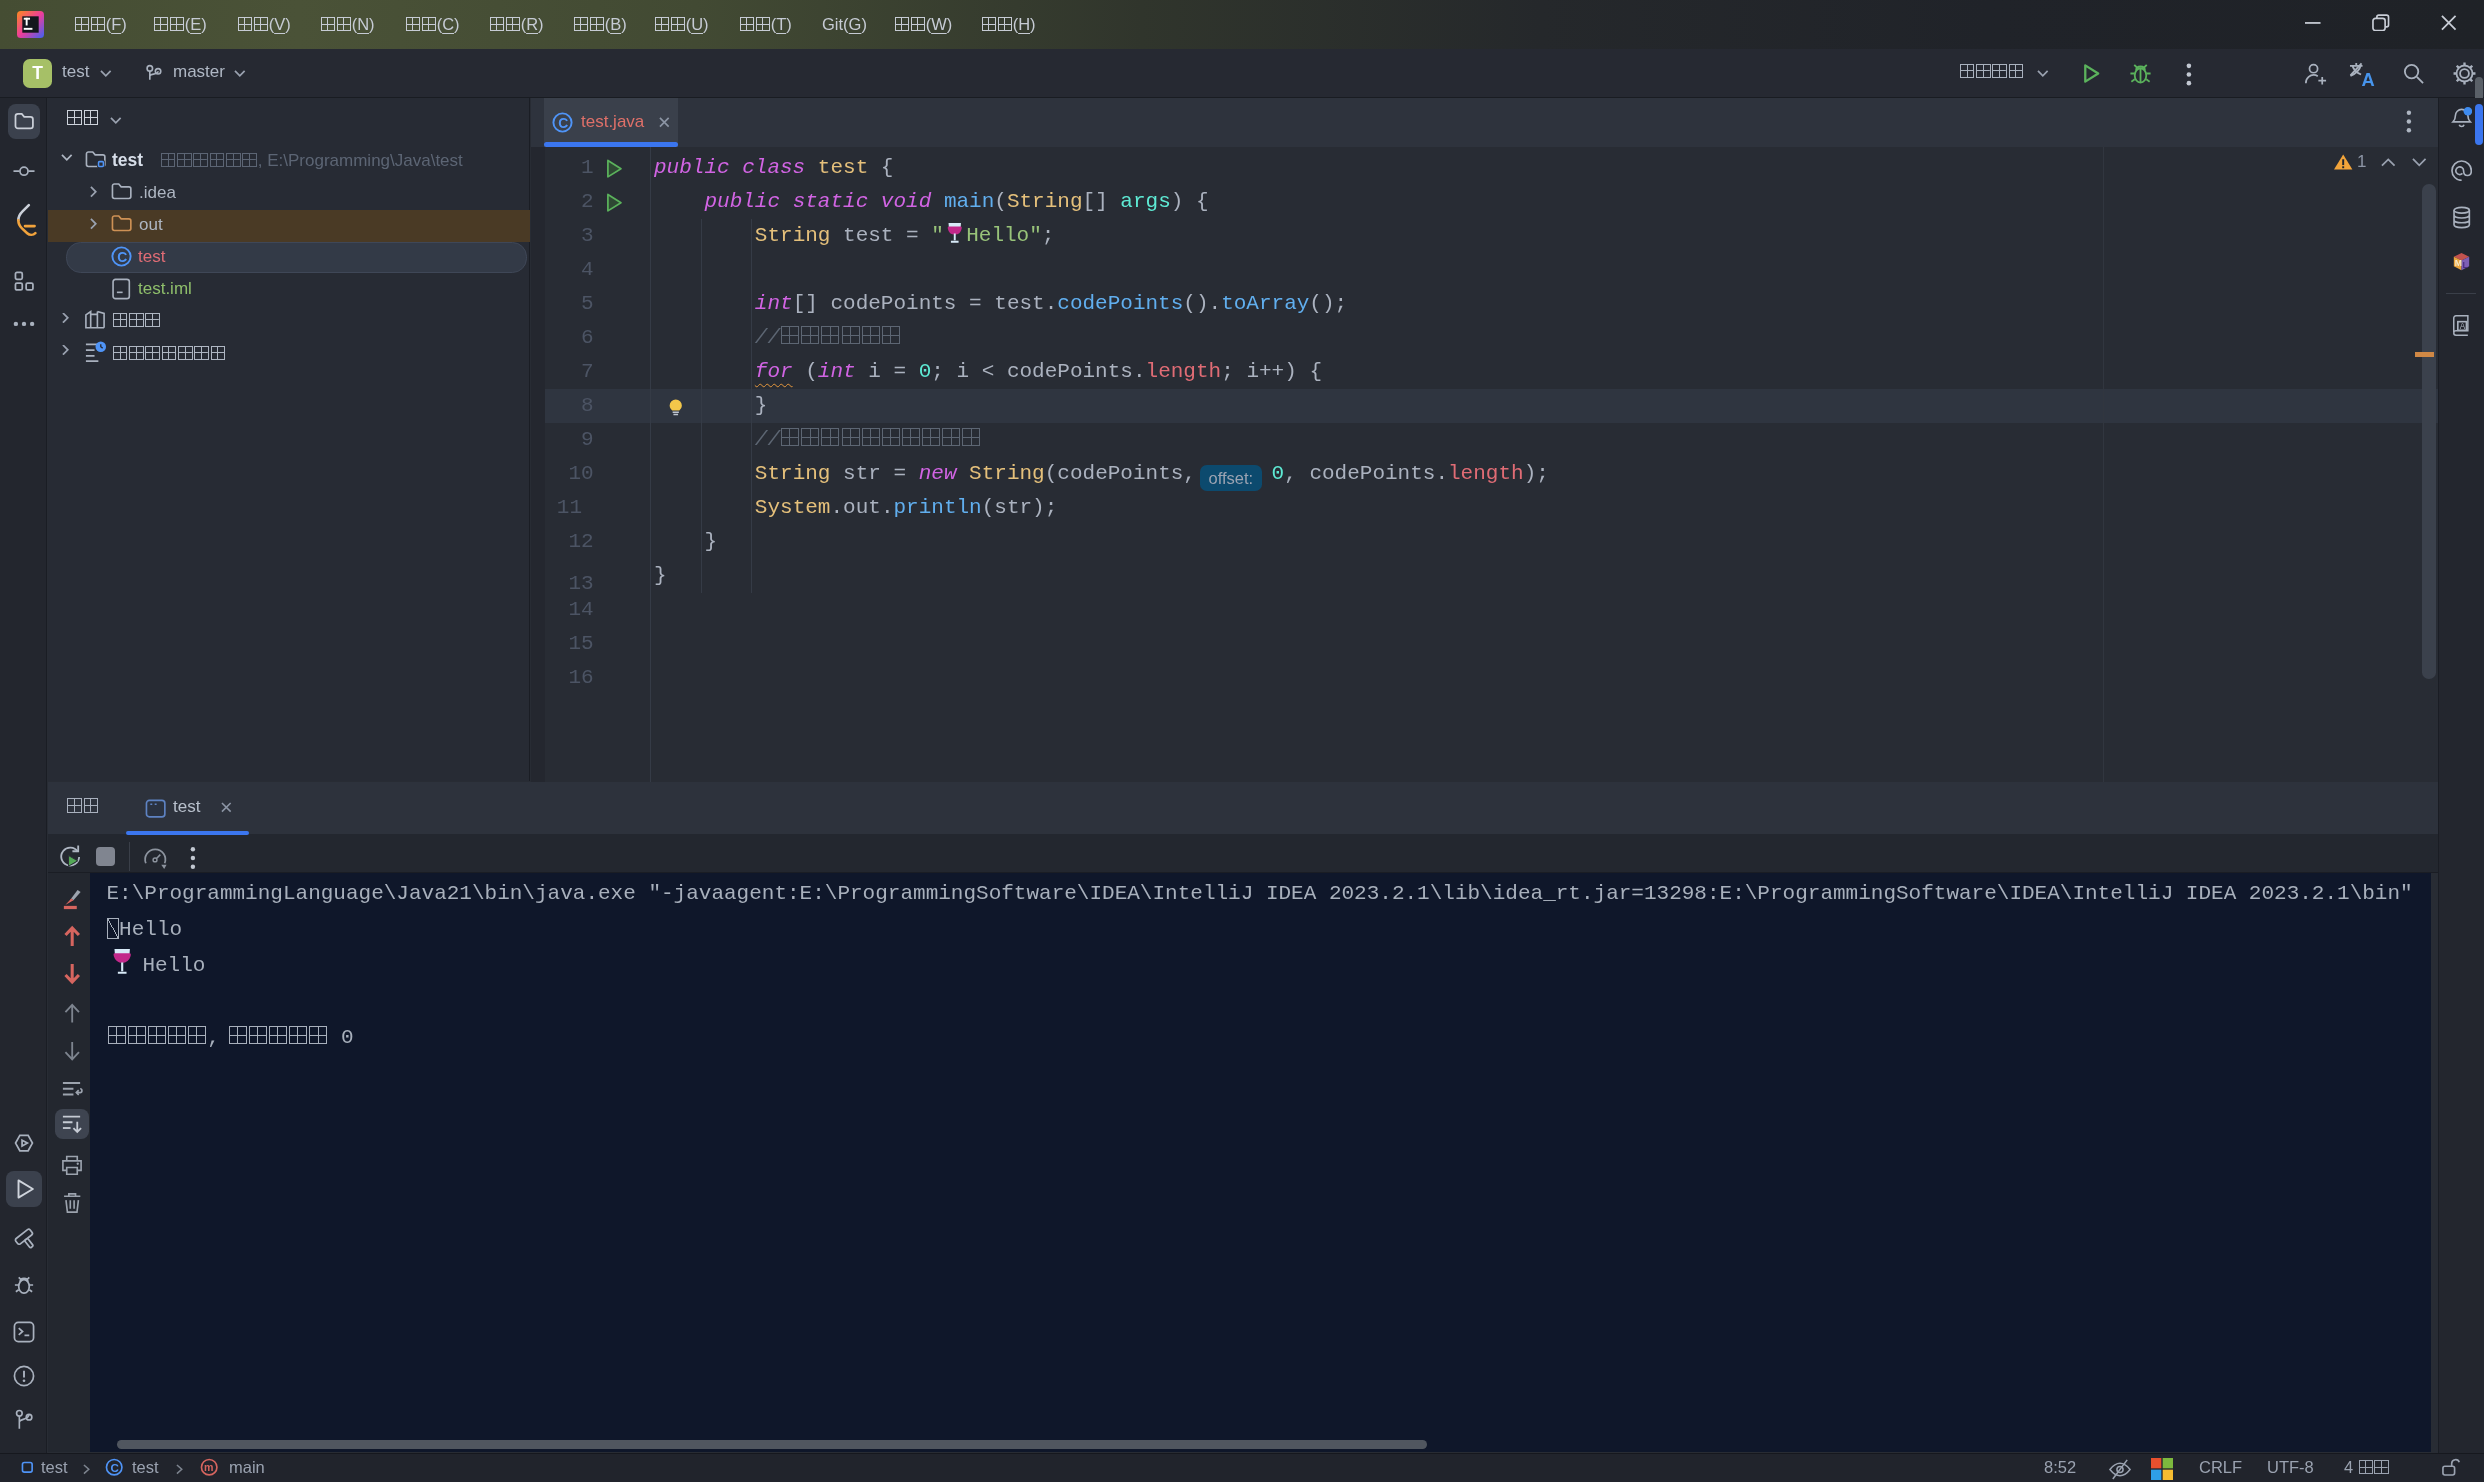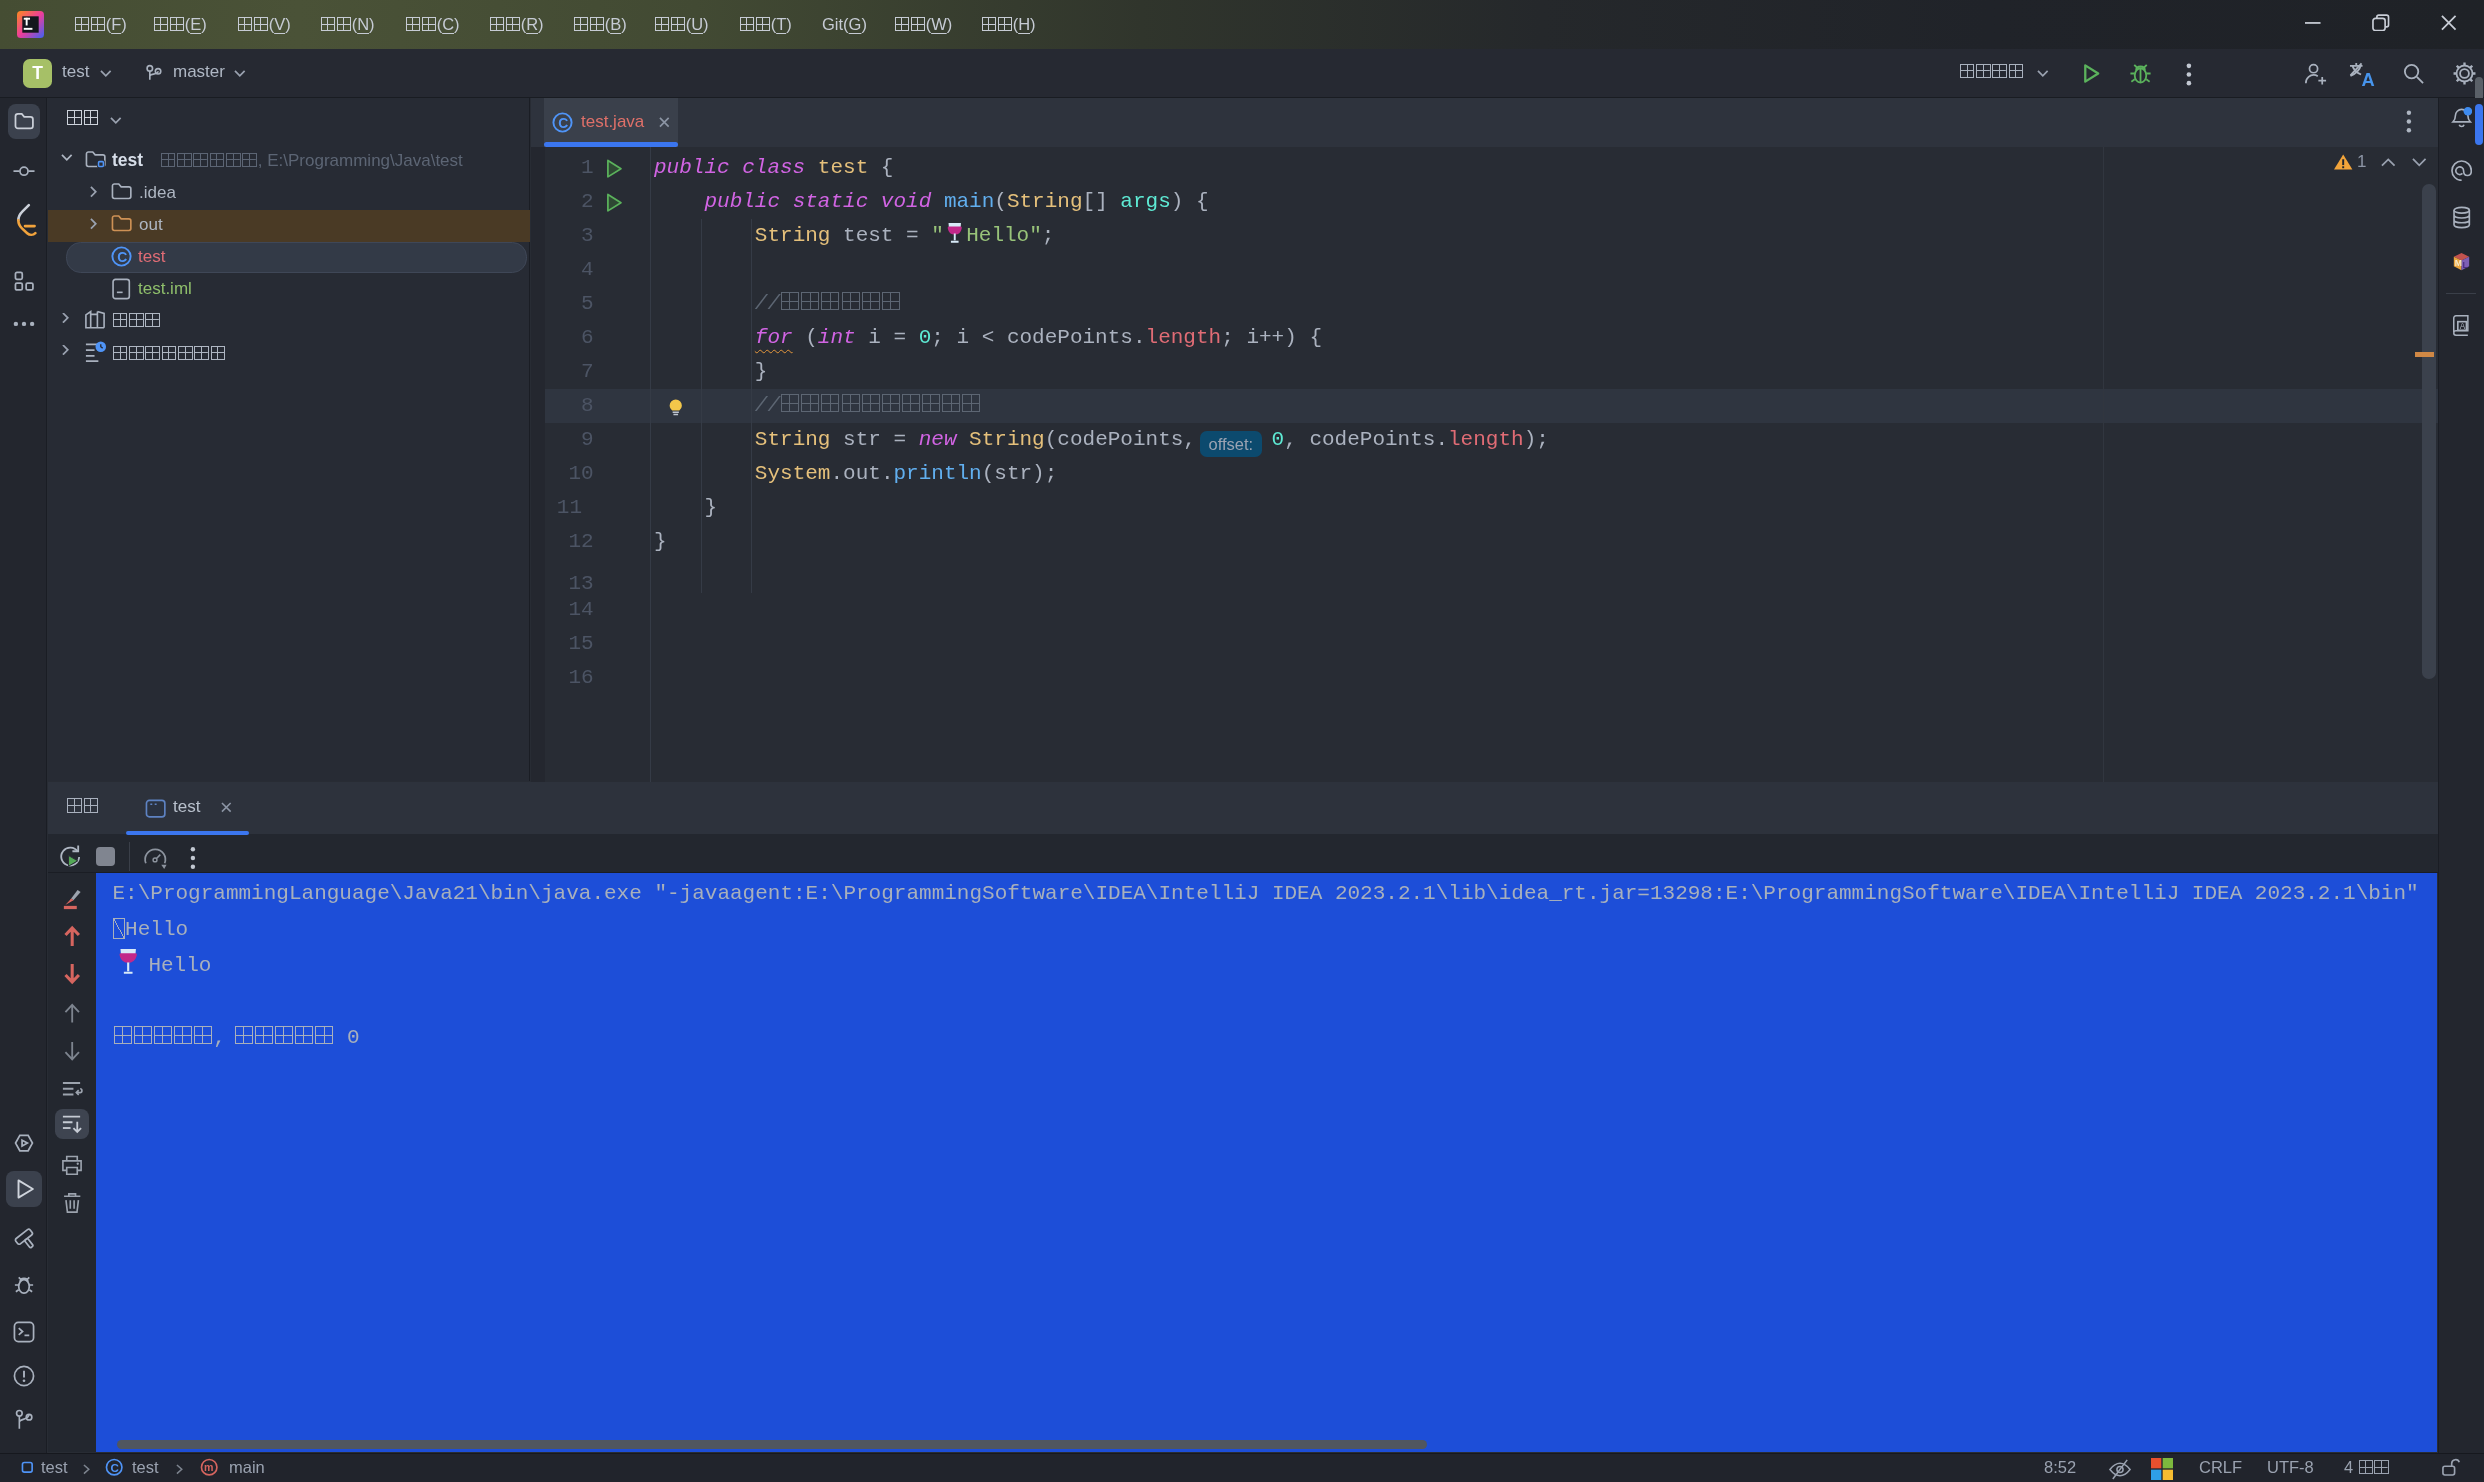--- a/index.html
+++ b/index.html
@@ -37,21 +37,21 @@
 .n{color:#5eead4}
 .cm{color:#5D6673;font-style:italic}
 .f{color:#E06C75}
 .hint{display:inline-block;background:#0c4a6e;color:#9BA3B2;font-family:"Liberation Sans",sans-serif;font-size:16.5px;line-height:26px;height:26px;border-radius:6.8px;padding:0 8.7px;vertical-align:-4.9px;margin:0 9.7px 0 3.9px}
 .iguide{position:absolute;width:1px;background:#353B46}
 
 #run{position:absolute;left:48px;top:782px;width:2390px;height:671px}
 #runhdr{position:absolute;left:0;top:0;width:2390px;height:52px;background:#2D323C}
 #runbar{position:absolute;left:0;top:52px;width:2390px;height:39px;background:#23272F;border-bottom:1px solid #1A1D24}
 #runtool{position:absolute;left:0;top:91px;width:49px;height:579px;background:#23272F;border-right:1px solid #1A1D24}
-#console{position:absolute;left:48px;top:91px;width:2341px;height:579px;background:#1d4ed8;overflow:hidden}
+#console{position:absolute;left:42px;top:91px;width:2341px;height:579px;background:#0f172a;overflow:hidden}
 #console .cline{position:absolute;left:16.5px;font-family:"Liberation Mono",monospace;font-size:21px;line-height:36px;color:#A8B0BC;white-space:pre}
 
 #status{position:absolute;left:0;top:1453px;width:2484px;height:30px;background:#21242C;border-top:1px solid #16181E;color:#9AA2B0;font-size:16.5px}
 .it{position:absolute;height:29px;line-height:29px;color:#9AA2B0;font-size:16.5px}
 
 #stripeR{position:absolute;left:2438px;top:98px;width:47px;height:1355px;background:#23262E;border-left:1px solid #1A1D24}
 </style></head>
 <body>
 
 <div id="menubar">
@@ -315,20 +315,21 @@
     </svg>
  <div id="code">
 <div><span class="k">public class</span> <span class="cls">test</span> {</div>
 <div>    <span class="k">public static void</span> <span class="m">main</span>(<span class="cls">String</span>[] <span class="n">args</span>) {</div>
 <div>        <span class="cls">String</span> test = <span class="s">"<svg style="display:inline;vertical-align:-2.9px;margin:0 2.9px 0 1.9px" width="17.5" height="22" viewBox="0 0 18 23">
             <path d="M2.5 1h13l-.4 5.5a6.1 6.1 0 0 1-12.2 0z" fill="#D8EAF8"></path>
             <path d="M2.9 6h12.2l-.2 1a6 6 0 0 1-11.8 0z" fill="#C2288A" stroke="#C2288A" stroke-width="2.5" stroke-linejoin="round"></path>
             <path d="M9 12v7M5 20.7h8" stroke="#D8EAF8" stroke-width="2"></path>
           </svg>Hello"</span>;</div>
 <div></div>
+<div>        <span class="k">int</span>[] codePoints = test.<span class="m">codePoints</span>().<span class="m">toArray</span>();</div>
 <div>        <span class="cm">//<b class="cj"></b><b class="cj"></b><b class="cj"></b><b class="cj"></b><b class="cj"></b><b class="cj"></b></span></div>
 <div>        <span class="k" style="text-decoration:underline wavy #E3963C;text-underline-offset:5.8px;text-decoration-thickness:1.4px">for</span> (<span class="k">int</span> i = <span class="n">0</span>; i &lt; codePoints.<span class="f">length</span>; i++) {</div>
 <div>        }</div>
 <div>        <span class="cm">//<b class="cj"></b><b class="cj"></b><b class="cj"></b><b class="cj"></b><b class="cj"></b><b class="cj"></b><b class="cj"></b><b class="cj"></b><b class="cj"></b><b class="cj"></b></span></div>
 <div>        <span class="cls">String</span> str = <span class="k">new</span> <span class="cls">String</span>(codePoints,<span class="hint">offset:</span><span class="n">0</span>, codePoints.<span class="f">length</span>);</div>
 <div>        <span class="cls">System</span>.<span class="o">out</span>.<span class="m">println</span>(str);</div>
 <div>    }</div>
 <div>}</div>
  </div>
  <svg class="abs" style="left:1802px;top:55px" width="20.4" height="18.4" viewBox="0 0 21 19">

